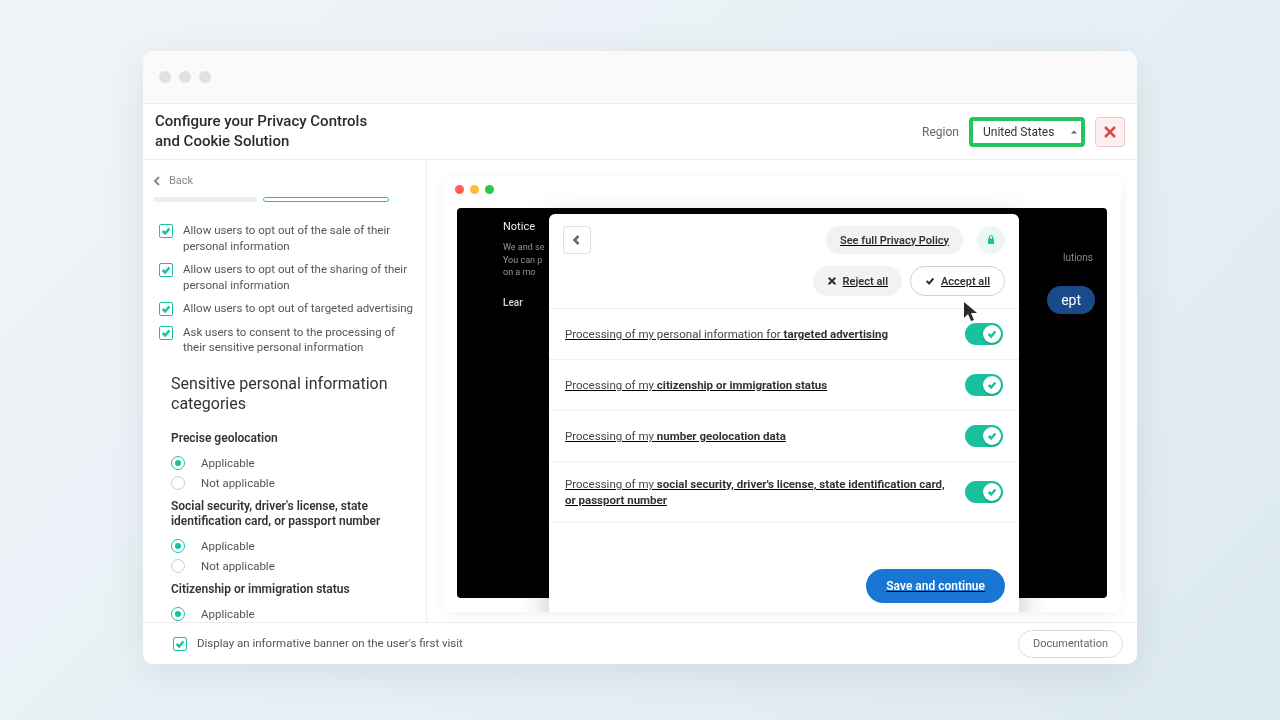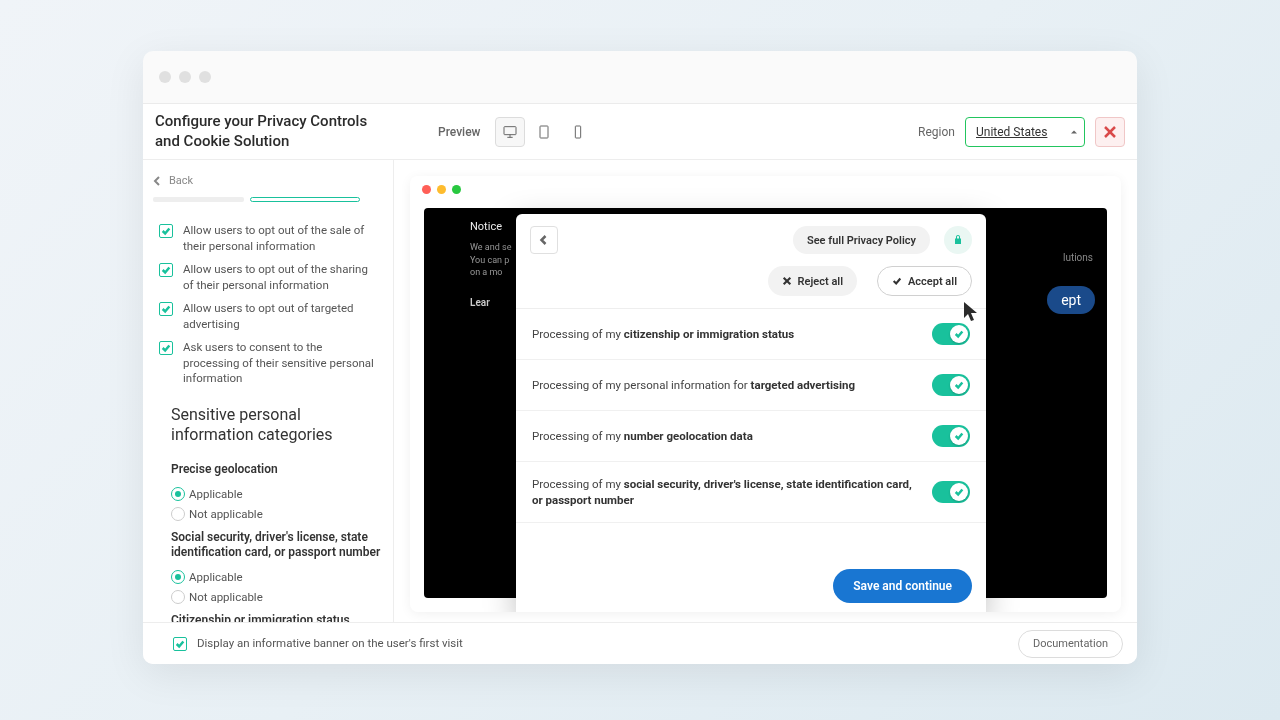--- a/index.html
+++ b/index.html
@@ -28,72 +28,72 @@
 .topbar { height: 56px; display: flex; align-items: center; padding: 0 12px 0 12px; border-bottom: 1px solid #ededed; }
 .title { font-size: 15px; font-weight: 500; color: #2b2b2b; line-height: 1.3; width: 255px; padding-right: 20px; }
 .preview-area { display: flex; align-items: center; gap: 14px; margin-left: 28px; }
 .preview-label { font-size: 12px; color: #666; font-weight: 500; }
 .device-btns { display: flex; gap: 4px; }
 .device-btn { width: 30px; height: 30px; border: 1px solid transparent; border-radius: 4px; background: transparent; display: flex; align-items: center; justify-content: center; cursor: pointer; }
 .device-btn.active { border-color: #dcdcdc; background: #f7f7f7; }
 .device-btn svg { width: 16px; height: 16px; stroke: #666; fill: none; stroke-width: 1.5; }
 .spacer { flex: 1; }
 .region-label { font-size: 12px; color: #666; margin-right: 10px; }
-.region-select { height: 30px; border: 1px solid #22c55e; border-radius: 4px; padding: 0 36px 0 10px; font-size: 12px; color: #333; background: #fff; appearance: none; position: relative; text-decoration: underline; }
+.region-select { height: 30px; border: 4px solid #22c55e; border-radius: 4px; padding: 0 26px 0 10px; font-size: 12px; color: #333; background: #fff; appearance: none; position: relative; }
 .region-wrap { position: relative; }
 .region-wrap::after { content: ""; position: absolute; right: 8px; top: 50%; transform: translateY(-50%); width: 0; height: 0; border-left: 3px solid transparent; border-right: 3px solid transparent; border-bottom: 3px solid #666; }
 .region-wrap::before { content: ""; position: absolute; right: 8px; top: 50%; transform: translateY(2px); width: 0; height: 0; border-left: 3px solid transparent; border-right: 3px solid transparent; border-top: 3px solid #666; }
 .close-btn { width: 30px; height: 30px; border: 1px solid #f0c7c7; background: #fdf0f0; border-radius: 4px; margin-left: 10px; display: flex; align-items: center; justify-content: center; cursor: pointer; }
 .close-btn svg { width: 12px; height: 12px; stroke: #d94a4a; stroke-width: 2.5; }
 
 .body { flex: 1; display: flex; overflow: hidden; }
-.sidebar { width: 251px; border-right: 1px solid #ededed; padding: 10px 12px 10px 10px; overflow-y: auto; font-size: 12px; color: #444; }
+.sidebar { width: 284px; border-right: 1px solid #ededed; padding: 10px 12px 10px 10px; overflow-y: auto; font-size: 12px; color: #444; }
 .back-link { display: flex; align-items: center; gap: 6px; font-size: 11px; color: #888; padding: 4px 0 10px 0; cursor: pointer; }
 .back-link svg { width: 10px; height: 10px; stroke: #888; fill: none; stroke-width: 2; }
 .stub-bar { height: 5px; background: #eee; border-radius: 2px; margin-bottom: 14px; width: 40%; display: inline-block; }
 .stub-bar2 { height: 5px; border: 1px solid #19c19c; border-radius: 3px; margin-bottom: 14px; width: 48%; display: inline-block; margin-left: 6px; }
 
 .check-row { display: flex; gap: 10px; padding: 4px 0 4px 6px; align-items: flex-start; }
 .checkbox { width: 14px; height: 14px; border: 1.5px solid #19c19c; border-radius: 2px; flex-shrink: 0; margin-top: 1px; display: flex; align-items: center; justify-content: center; }
 .checkbox.checked svg { width: 10px; height: 10px; stroke: #19c19c; stroke-width: 3; fill: none; }
 .check-text { font-size: 11.5px; line-height: 1.35; color: #555; }
 
 .section-title { font-size: 16px; font-weight: 400; color: #333; padding: 14px 0 10px 18px; line-height: 1.3; }
 .cat-heading { font-size: 12px; font-weight: 600; color: #333; padding: 6px 0 6px 18px; line-height: 1.3; }
-.radio-row { display: flex; align-items: flex-end; gap: 4px; padding: 3px 0 3px 18px; }
+.radio-row { display: flex; align-items: flex-end; gap: 16px; padding: 3px 0 3px 18px; }
 .radio { width: 14px; height: 14px; border: 1.5px solid #ccc; border-radius: 50%; flex-shrink: 0; display: flex; align-items: center; justify-content: center; }
 .radio.sel { border-color: #19c19c; }
 .radio.sel::after { content: ""; width: 6px; height: 6px; background: #19c19c; border-radius: 50%; }
 .radio-label { font-size: 11.5px; color: #555; }
 
 .main { flex: 1; display: flex; flex-direction: column; }
 .preview-pane { flex: 1; padding: 16px; position: relative; }
 
 .inner-window { position: absolute; left: 16px; top: 16px; right: 16px; height: 436px; background: #fff; border-radius: 8px; overflow: hidden; box-shadow: 0 2px 12px rgba(0,0,0,0.06); }
 .inner-chrome { height: 26px; display: flex; align-items: center; gap: 6px; padding: 0 12px; }
 .idot { width: 9px; height: 9px; border-radius: 50%; }
 .idot.r { background: #ff5f57; } .idot.y { background: #febc2e; } .idot.g { background: #28c840; }
 .inner-content { position: absolute; left: 14px; right: 14px; top: 32px; bottom: 14px; background: #000000; border-radius: 4px; }
 
 .notice-bg { position: absolute; left: 46px; top: 12px; right: 12px; height: 100px; color: #ddd; font-size: 11px; }
 .notice-title { font-size: 11px; color: #eee; margin-bottom: 8px; }
 .notice-text { font-size: 9px; color: #999; line-height: 1.4; }
 .notice-learn { font-size: 10px; color: #ccc; margin-top: 18px; font-weight: 600; }
 .accept-pill { position: absolute; right: 12px; top: 78px; background: #1a4a8a; color: #fff; font-size: 14px; padding: 6px 14px; border-radius: 14px; }
 
-.modal { position: absolute; left: 92px; top: 6px; width: 470px; height: 403px; background: #fff; border-radius: 6px; box-shadow: 0 8px 32px rgba(0,0,0,0.25); display: flex; flex-direction: column; }
+.modal { position: absolute; left: 92px; top: 6px; width: 470px; height: 403px; background: #fff; border-radius: 6px; box-shadow: 0 8px 32px rgba(0,0,0,0.25); display: flex; flex-direction: column; text-decoration: underline; }
 .modal-header { padding: 12px 14px; display: flex; align-items: center; gap: 8px; }
 .back-square { width: 28px; height: 28px; border: 1px solid #e0e0e0; border-radius: 4px; display: flex; align-items: center; justify-content: center; cursor: pointer; }
 .back-square svg { width: 10px; height: 10px; stroke: #666; fill: none; stroke-width: 2.5; }
 .header-spacer { flex: 1; }
 .policy-btn { height: 28px; padding: 0 14px; background: #f2f2f2; border-radius: 14px; font-size: 11px; color: #333; font-weight: 600; display: flex; align-items: center; cursor: pointer; }
 .lock-btn { width: 28px; height: 28px; background: #eaf7f3; border-radius: 14px; display: flex; align-items: center; justify-content: center; margin-left: 6px; }
 .lock-btn svg { width: 12px; height: 12px; fill: #19c19c; }
 
-.action-row { padding: 0 14px 12px 14px; display: flex; justify-content: flex-end; gap: 20px; }
+.action-row { padding: 0 14px 12px 14px; display: flex; justify-content: flex-end; gap: 8px; }
 .pill-btn { height: 30px; padding: 0 14px; border-radius: 16px; font-size: 11px; font-weight: 600; display: flex; align-items: center; gap: 6px; cursor: pointer; }
 .reject-btn { background: #f2f2f2; color: #333; }
 .accept-btn { background: #fff; border: 1px solid #d0d0d0; color: #333; }
 .pill-btn svg { width: 10px; height: 10px; stroke-width: 2.5; fill: none; }
 .reject-btn svg { stroke: #333; }
 .accept-btn svg { stroke: #333; }
 
 .toggle-list { flex: 1; overflow-y: auto; border-top: 1px solid #eee; }
 .toggle-row { display: flex; align-items: center; padding: 14px 16px; border-bottom: 1px solid #f0f0f0; gap: 12px; }
 .toggle-text { flex: 1; font-size: 11.5px; color: #444; line-height: 1.4; }
@@ -118,42 +118,20 @@
 <div class="window">
   <div class="window-chrome">
     <div class="dot"></div>
     <div class="dot"></div>
     <div class="dot"></div>
   </div>
 
   <div class="app">
     <div class="topbar">
       <div class="title">Configure your Privacy Controls and Cookie Solution</div>
-      <div class="preview-area">
-        <span class="preview-label">Preview</span>
-        <div class="device-btns">
-          <button class="device-btn active">
-            <svg viewBox="0 0 24 24">
-                <rect x="3" y="4" width="18" height="12" rx="1"></rect>
-                <line x1="8" y1="20" x2="16" y2="20"></line>
-                <line x1="12" y1="16" x2="12" y2="20"></line>
-              </svg>
-          </button>
-          <button class="device-btn">
-            <svg viewBox="0 0 24 24">
-                <rect x="6" y="3" width="12" height="18" rx="1"></rect>
-              </svg>
-          </button>
-          <button class="device-btn">
-            <svg viewBox="0 0 24 24">
-                <rect x="8" y="3" width="8" height="18" rx="1"></rect>
-              </svg>
-          </button>
-        </div>
-      </div>
       <div class="spacer"></div>
       <span class="region-label">Region</span>
       <div class="region-wrap">
         <select class="region-select">
           <option>United States</option>
         </select>
       </div>
       <button class="close-btn">
         <svg viewBox="0 0 12 12">
             <line x1="1" y1="1" x2="11" y2="11"></line>
@@ -279,29 +257,29 @@
                   </div>
                   <div class="pill-btn accept-btn">
                     <svg viewBox="0 0 12 12">
                         <polyline points="2,6 5,9 10,3"></polyline>
                       </svg>
                     <span>Accept all</span>
                   </div>
                 </div>
                 <div class="toggle-list">
                   <div class="toggle-row">
-                    <div class="toggle-text"><span>Processing of my </span><strong>citizenship or immigration status</strong></div>
+                    <div class="toggle-text"><span>Processing of my personal information for </span><strong>targeted advertising</strong></div>
                     <div class="toggle">
                         <svg viewBox="0 0 12 12">
                           <polyline points="2,6 5,9 10,3"></polyline>
                         </svg>
                       </div>
                   </div>
                   <div class="toggle-row">
-                    <div class="toggle-text"><span>Processing of my personal information for </span><strong>targeted advertising</strong></div>
+                    <div class="toggle-text"><span>Processing of my </span><strong>citizenship or immigration status</strong></div>
                     <div class="toggle">
                         <svg viewBox="0 0 12 12">
                           <polyline points="2,6 5,9 10,3"></polyline>
                         </svg>
                       </div>
                   </div>
                   <div class="toggle-row">
                     <div class="toggle-text"><span>Processing of my </span><strong>number geolocation data</strong></div>
                     <div class="toggle">
                         <svg viewBox="0 0 12 12">

